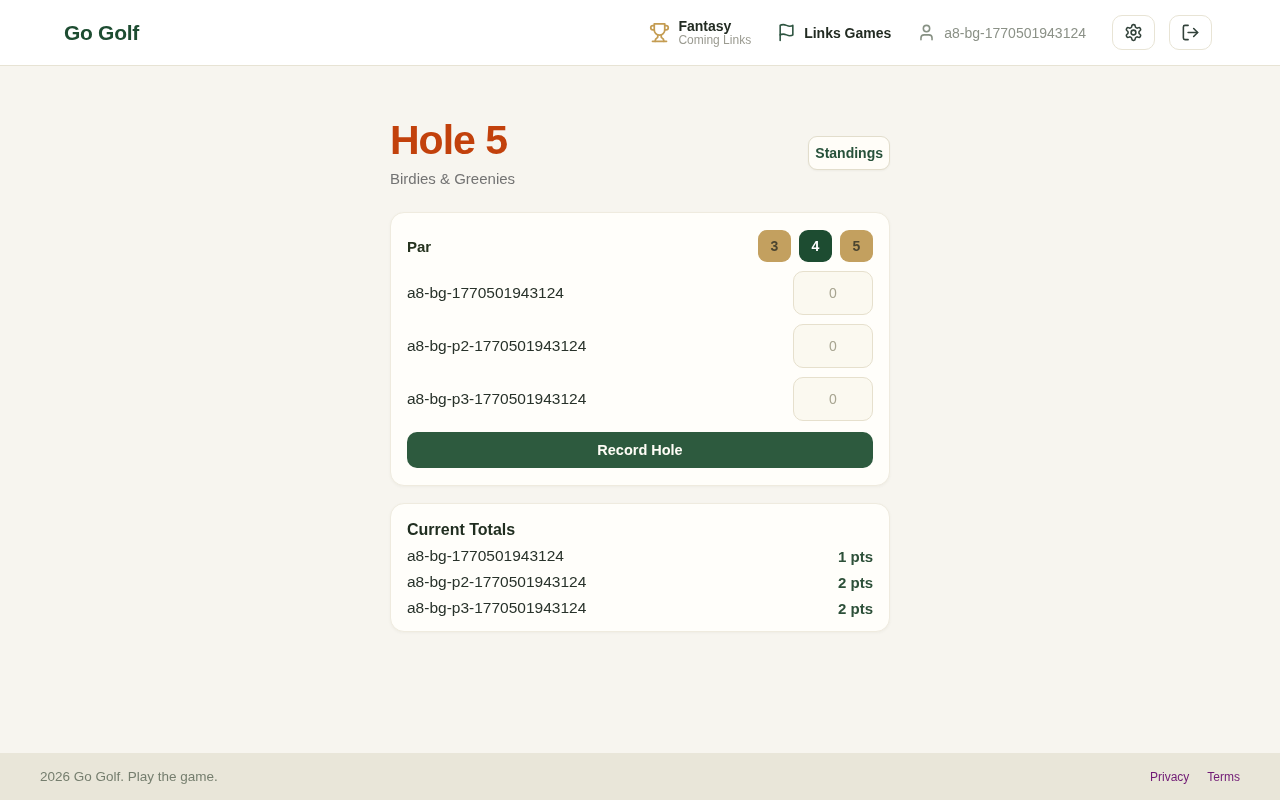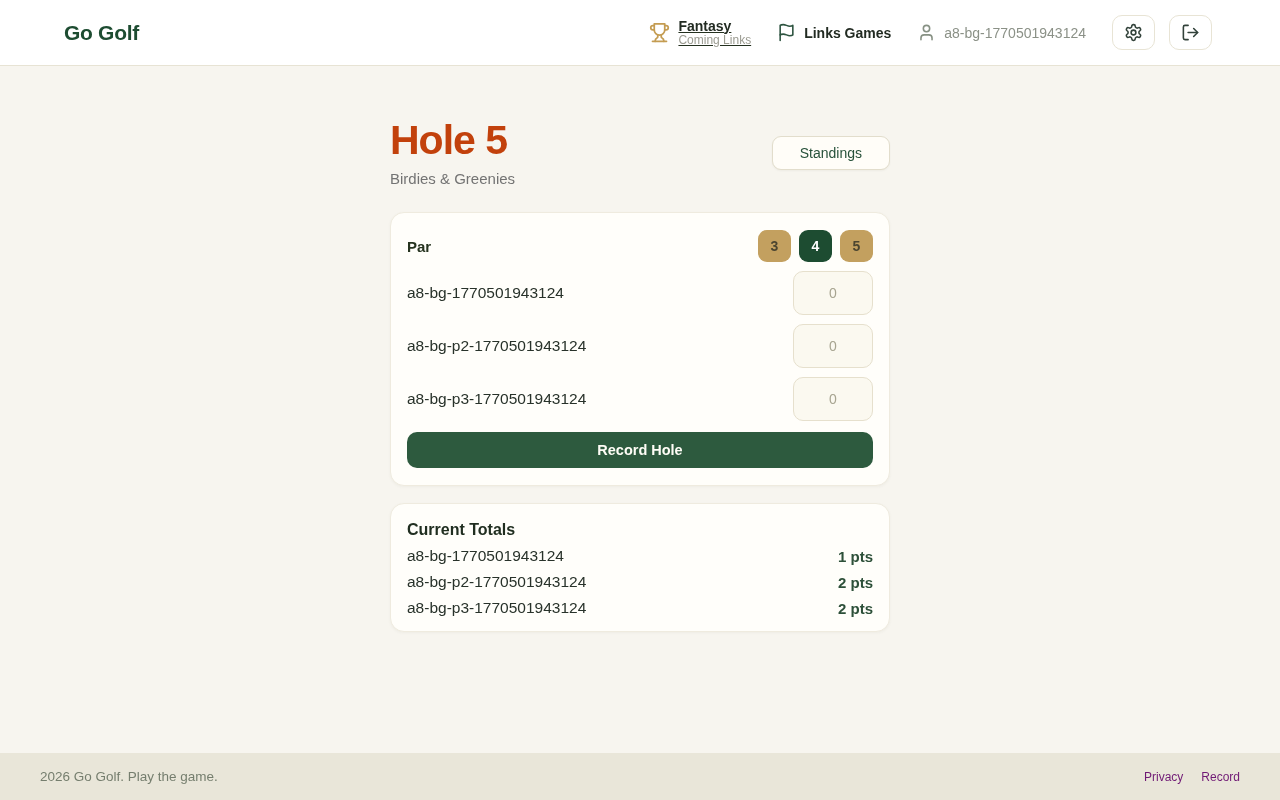--- a/index.html
+++ b/index.html
@@ -25,21 +25,21 @@
   }
   .brand {
     font-size: 21px;
     font-weight: bold;
     color: #1d4c31;
     letter-spacing: -0.3px;
     cursor: pointer;
   }
   .nav-right { display: flex; align-items: center; gap: 26px; }
   .nav-item { display: flex; align-items: center; gap: 8px; cursor: pointer; }
-  .nav-item .stack { display: flex; flex-direction: column; line-height: 1.15; text-decoration: underline; }
+  .nav-item .stack { display: flex; flex-direction: column; line-height: 1.15; }
   .nav-label { font-size: 14px; font-weight: bold; color: #222b22; }
   .nav-sub { font-size: 12px; color: #9b9b91; }
   .nav-user { font-size: 14px; color: #8b9187; font-weight: normal; }
   .icon { display: inline-flex; align-items: center; justify-content: center; }
   .icon svg { display: block; }
   .icon-btn {
     width: 43px; height: 35px;
     border: 1px solid #e8e4d5;
     border-radius: 10px;
     background: #ffffff;
@@ -55,23 +55,23 @@
   .main { flex: 1 1 auto; }
   .container { width: 500px; margin: 0 auto; padding-top: 52px; }
 
   .page-head { display: flex; align-items: center; justify-content: space-between; }
   .page-title { font-size: 41px; font-weight: bold; color: #c2410c; letter-spacing: -1px; line-height: 1.1; }
   .page-subtitle { font-size: 15px; color: #737373; margin-top: 7px; }
   .standings-btn {
     background: #fffdf8;
     border: 1px solid #e2ddcc;
     border-radius: 9px;
-    padding: 8px 27px;
+    padding: 8px 6px;
     font-size: 14px;
-    font-weight: normal;
+    font-weight: bold;
     color: #27513a;
     font-family: "Liberation Sans", sans-serif;
     cursor: pointer;
     box-shadow: 0 1px 2px rgba(60,60,40,0.05);
   }
 
   .card {
     background: #fffefa;
     border: 1px solid #efebdf;
     border-radius: 14px;
@@ -272,15 +272,15 @@
       </div>
     </section>
 
   </div>
 </main>
 
 <footer class="footer">
   <span class="footer-text">2026 Go Golf. Play the game.</span>
   <nav class="footer-links">
     <a class="footer-link">Privacy</a>
-    <a class="footer-link">Record</a>
+    <a class="footer-link">Terms</a>
   </nav>
 </footer>
 
 </body></html>

